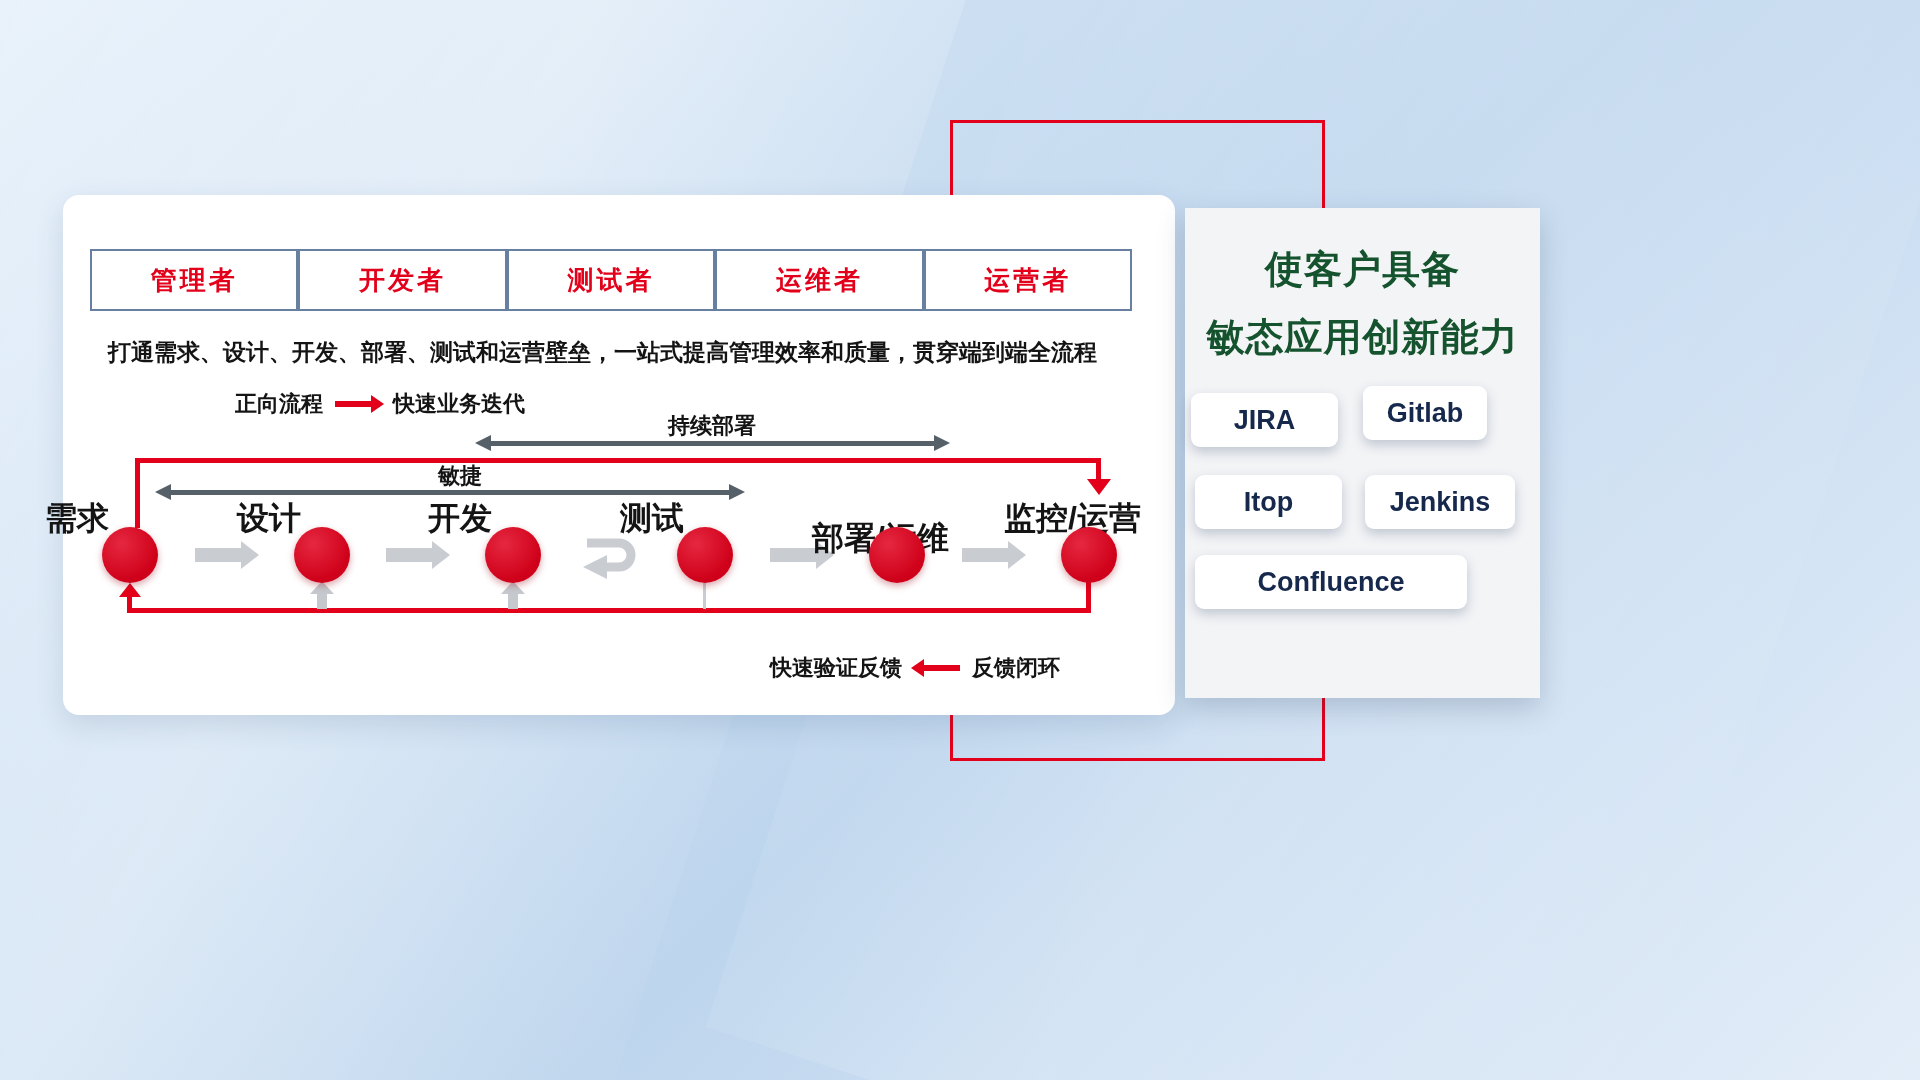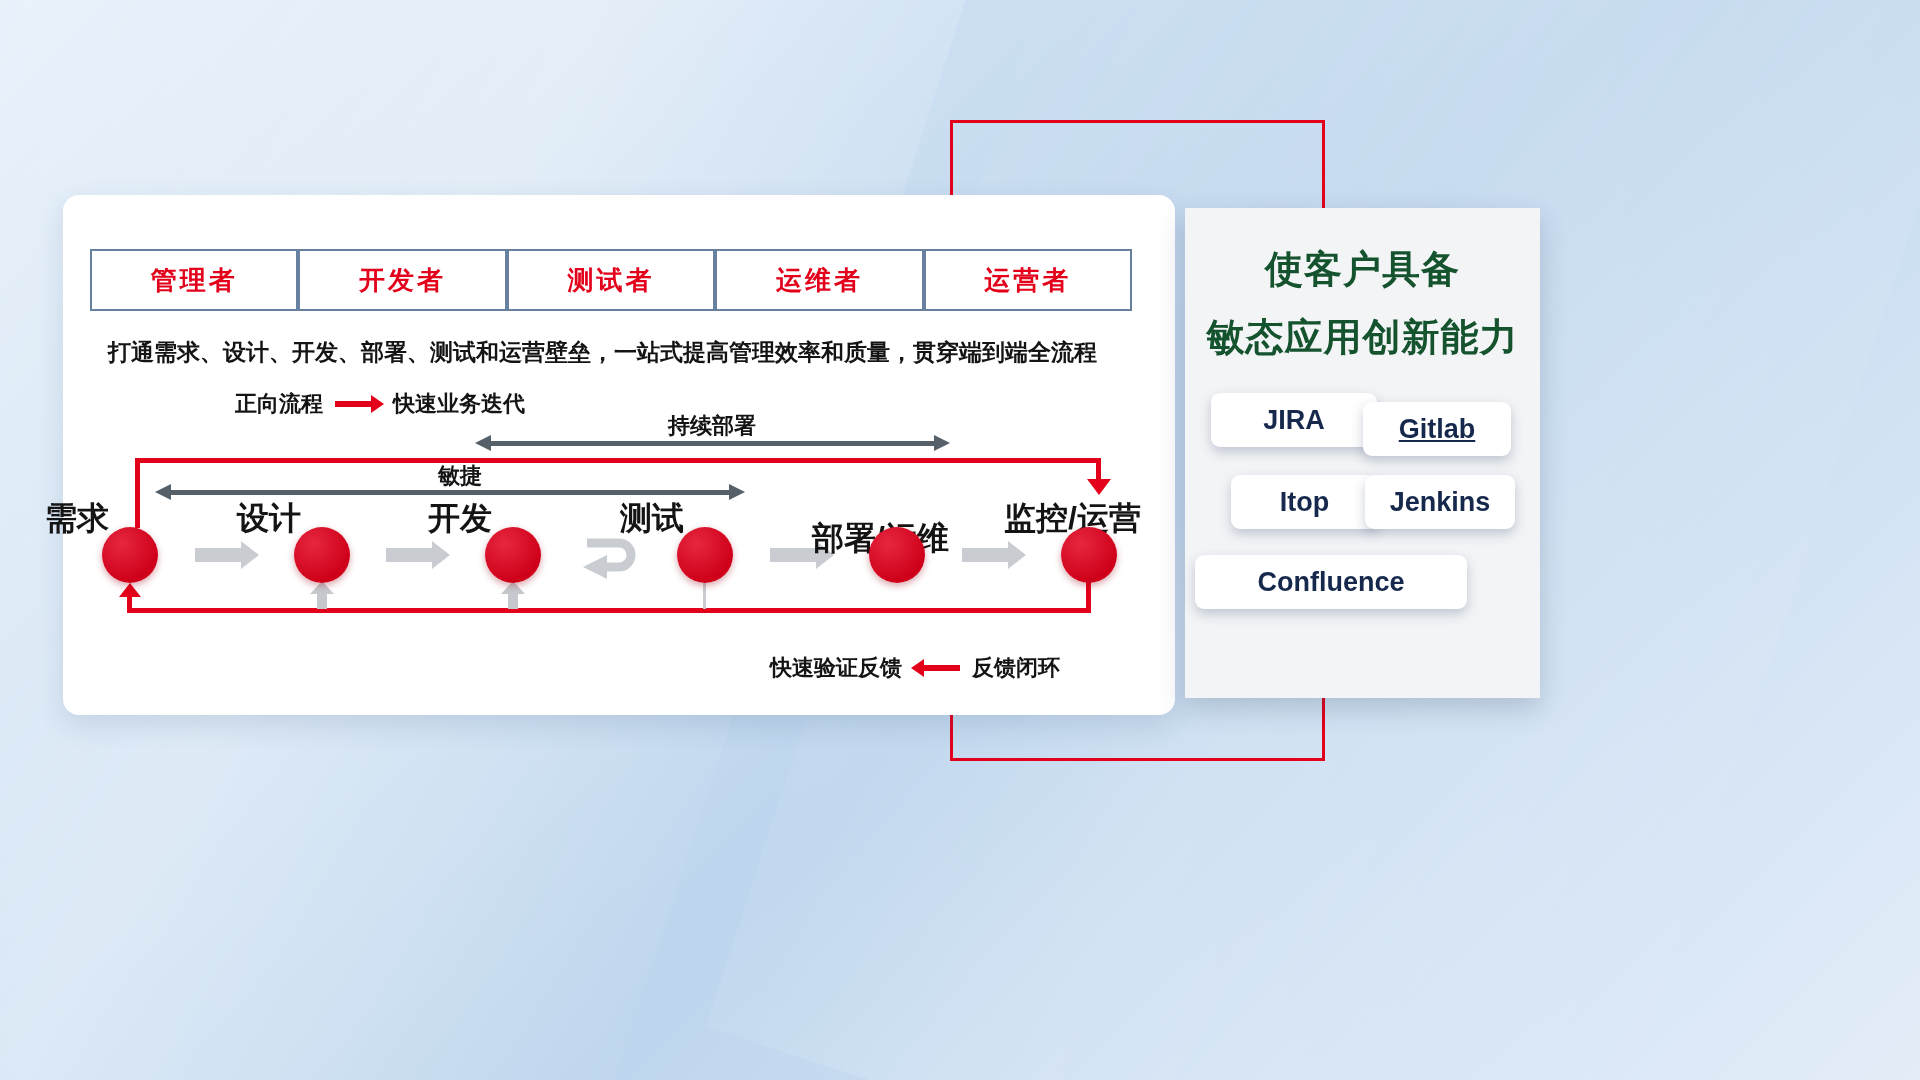--- a/index.html
+++ b/index.html
@@ -101,23 +101,23 @@
   }
   .panel-title { position: absolute; width: 100%; text-align: center;
     color: #14532d; font-weight: bold; font-size: 38px; letter-spacing: 1px; }
   .panel-title.line1 { top: 36px; }
   .panel-title.line2 { top: 104px; font-size: 38px; }
 
   .tool-btn { position: absolute; height: 54px; background: #ffffff; border-radius: 9px;
     box-shadow: 0 5px 12px rgba(40,60,100,0.25);
     display: flex; align-items: center; justify-content: center;
     color: #16294d; font-size: 27px; font-weight: bold; }
-  .btn-jira    { left: 26px;  top: 185px; width: 166px; }
-  .btn-gitlab  { left: 178px; top: 194px; width: 148px; text-decoration: underline; }
-  .btn-itop    { left: 10px;  top: 267px; width: 147px; margin-left: 36px; }
+  .btn-jira    { left: 6px;  top: 185px; width: 147px; }
+  .btn-gitlab  { left: 178px; top: 178px; width: 124px; }
+  .btn-itop    { left: 10px;  top: 267px; width: 147px; }
   .btn-jenkins { left: 180px; top: 267px; width: 150px; }
   .btn-confluence { left: 10px; top: 347px; width: 272px; }
 </style>
 </head>
 <body>
 
 <div class="stage-root">
   <div class="bg-streak s1"></div>
   <div class="bg-streak s2"></div>
 

